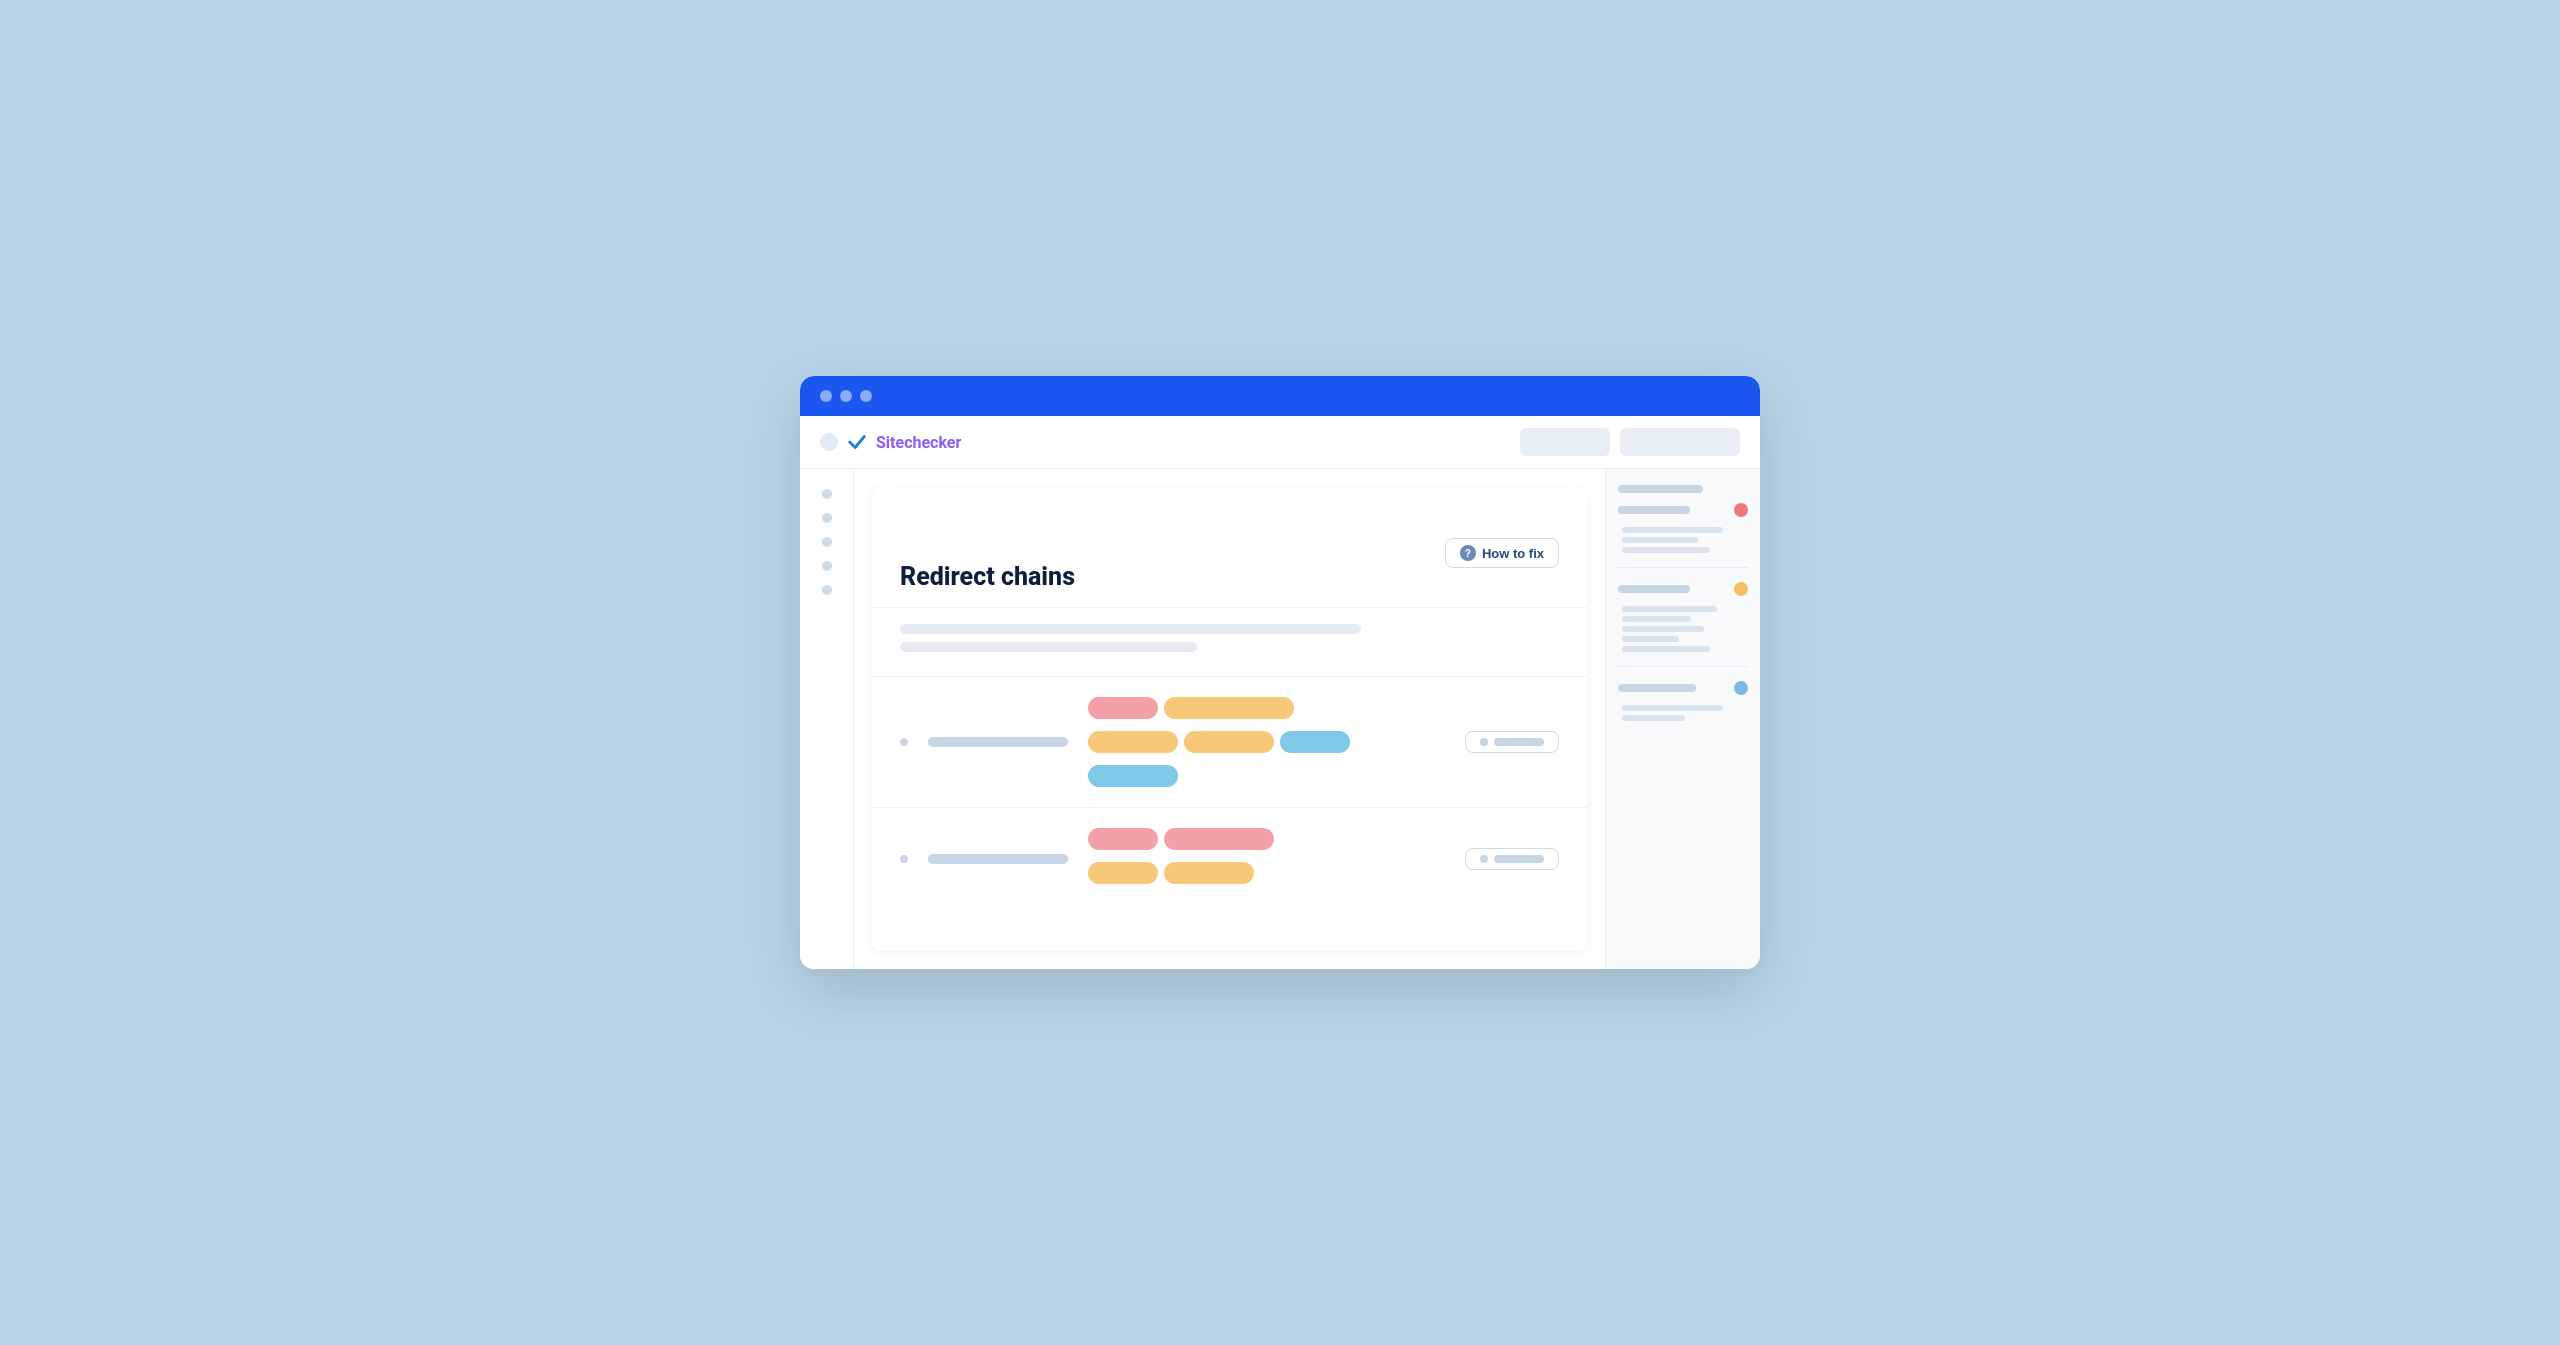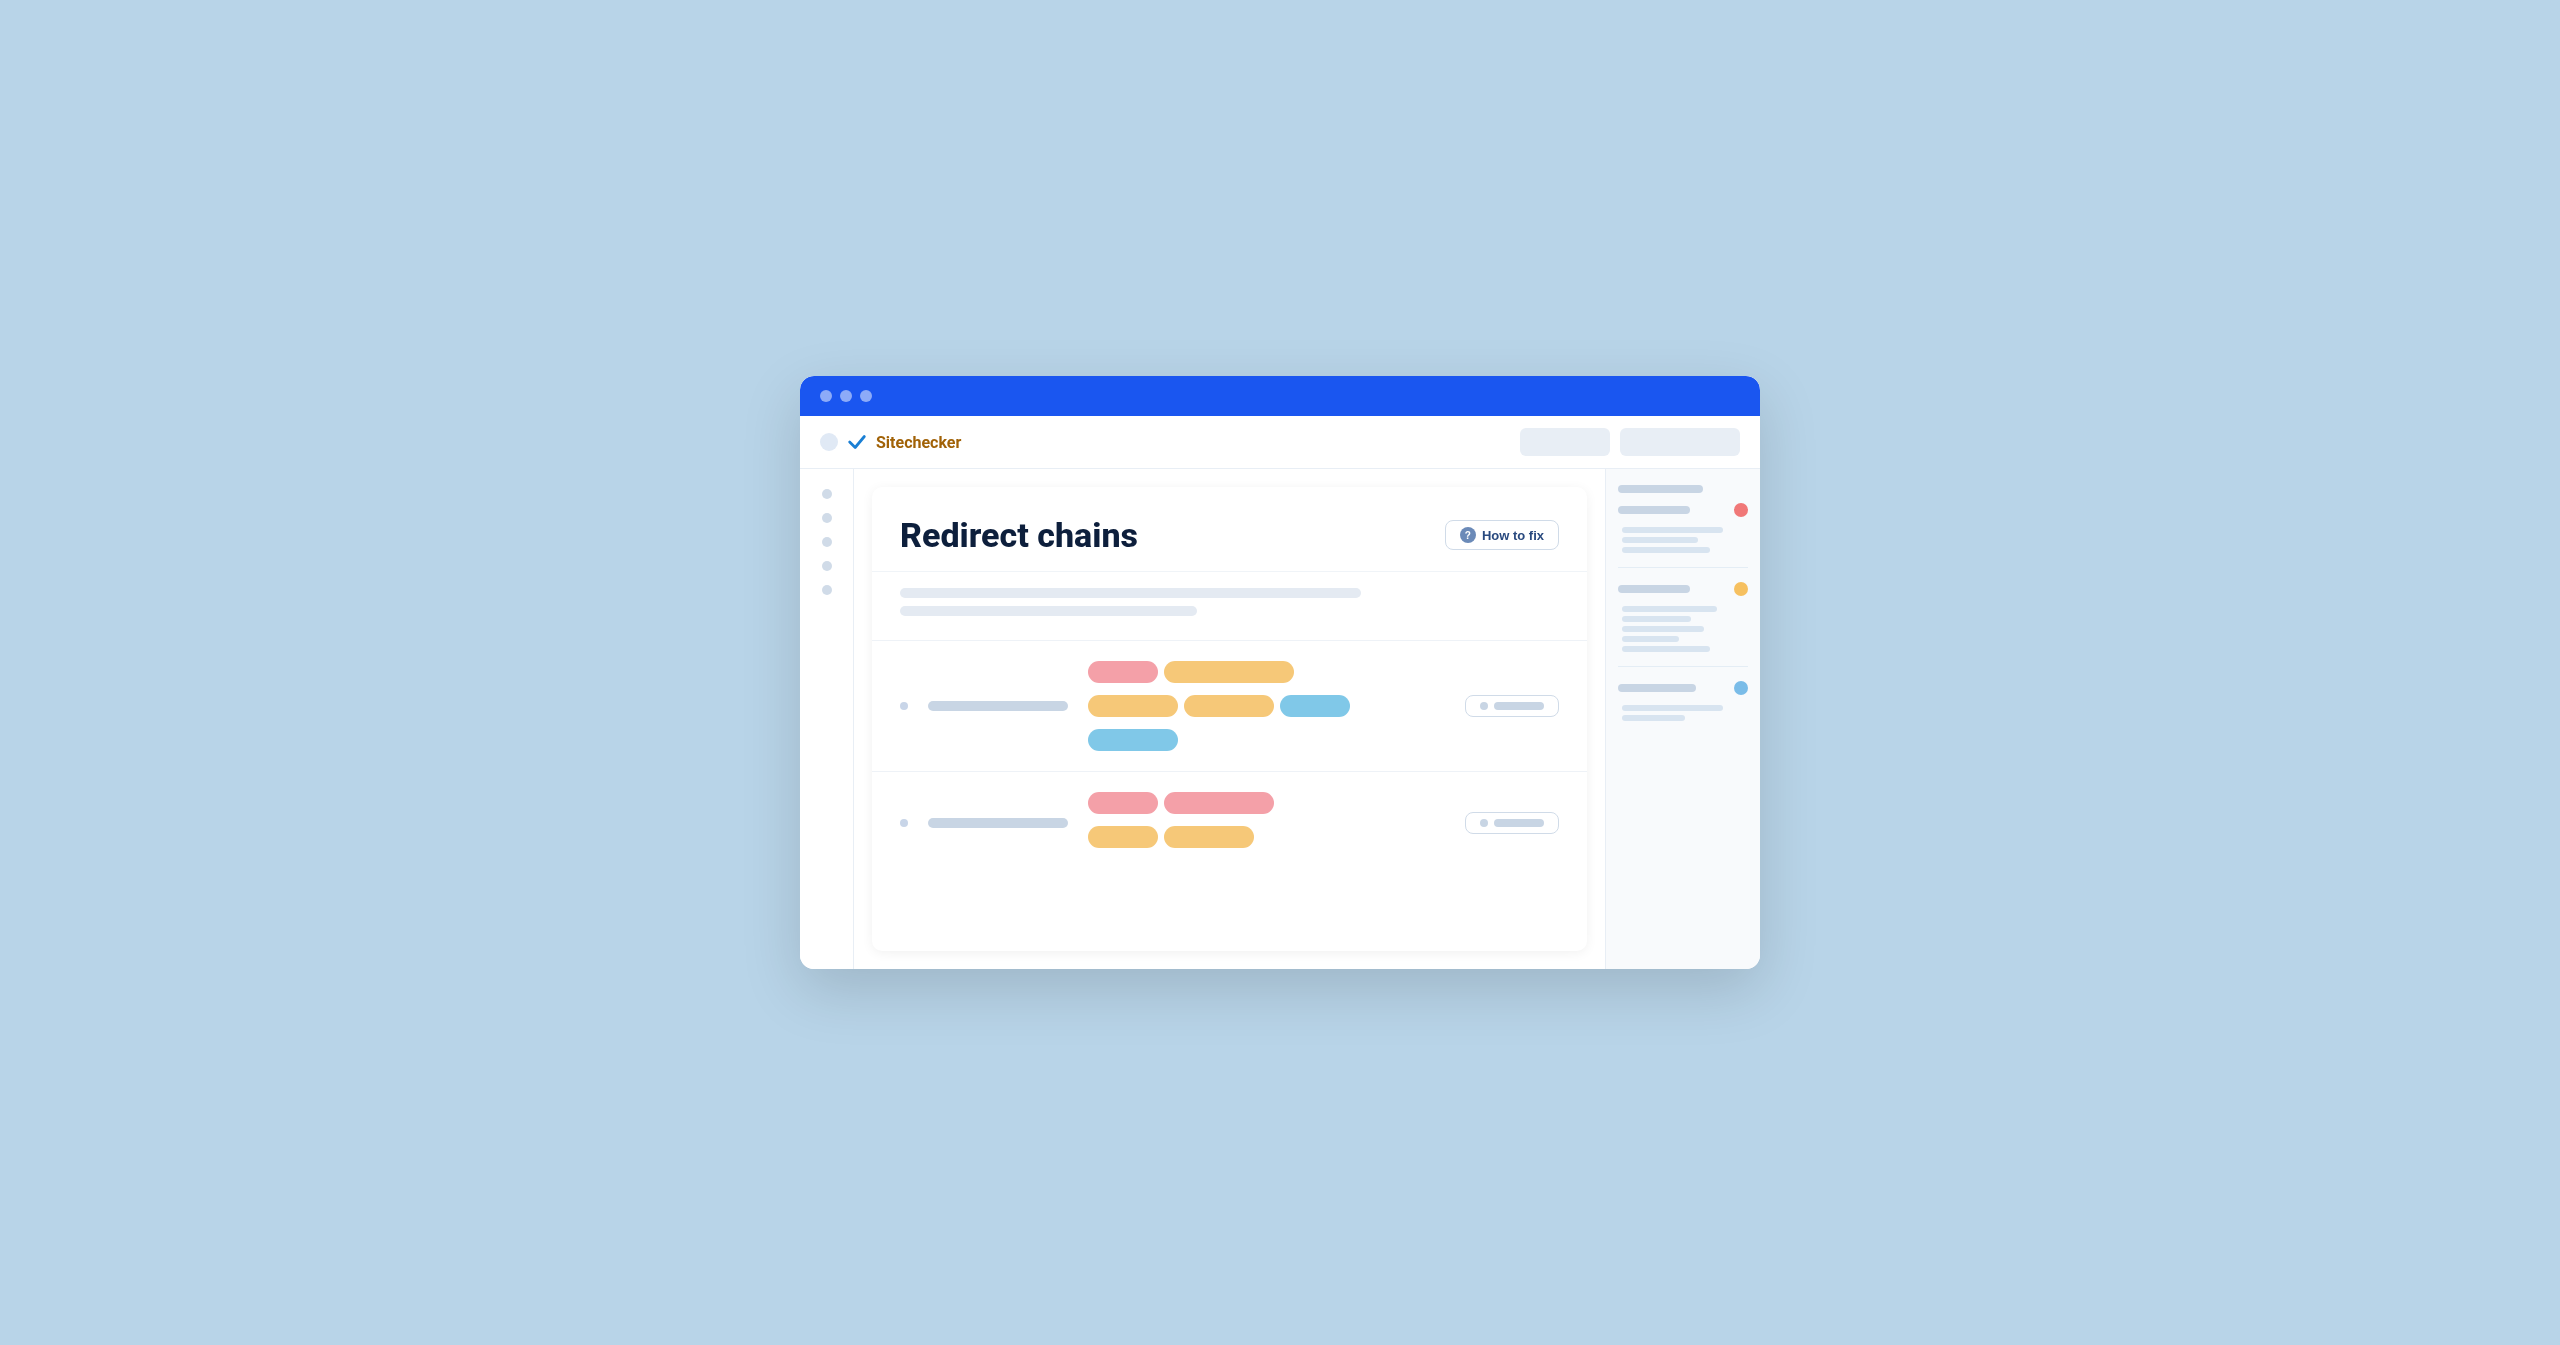--- a/index.html
+++ b/index.html
@@ -66,21 +66,21 @@
     }
 
     .logo-icon svg {
       width: 22px;
       height: 22px;
     }
 
     .logo-text {
       font-size: 16px;
       font-weight: 700;
-      color: #a16207;
+      color: #8b5cf6;
     }
 
     .nav-buttons {
       display: flex;
       gap: 10px;
     }
 
     .nav-btn {
       height: 28px;
       border-radius: 6px;
@@ -130,23 +130,24 @@
 
     .panel-header {
       padding: 28px 28px 16px 28px;
       display: flex;
       align-items: center;
       justify-content: space-between;
       border-bottom: 1px solid #f0f4f8;
     }
 
     .panel-title {
-      font-size: 34px;
+      font-size: 25px;
       font-weight: 800;
       color: #0d1f3c;
+      margin-top: 47px;
     }
 
     .how-to-fix-btn {
       display: flex;
       align-items: center;
       gap: 6px;
       background: #ffffff;
       border: 1.5px solid #d0dbe8;
       border-radius: 8px;
       padding: 6px 14px;

